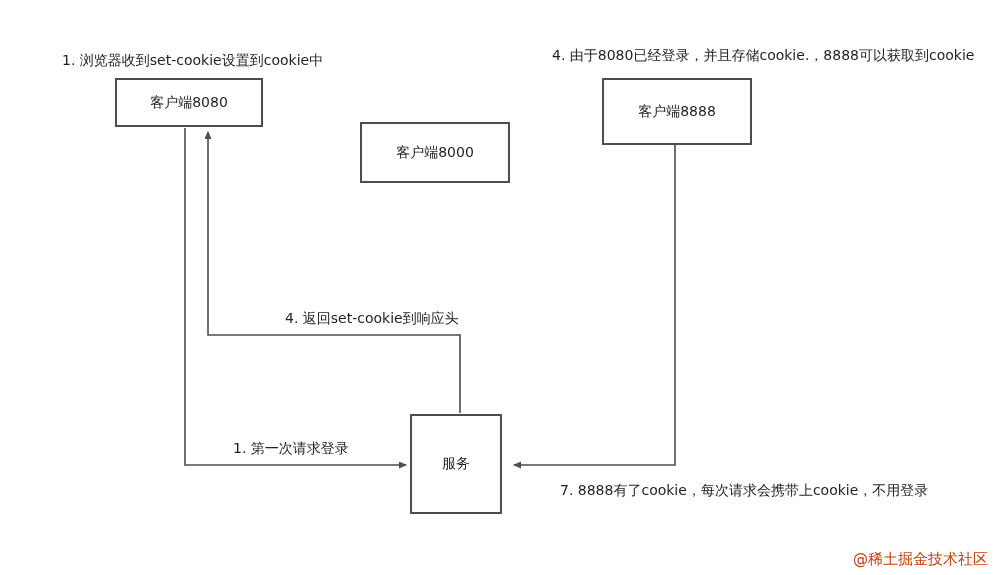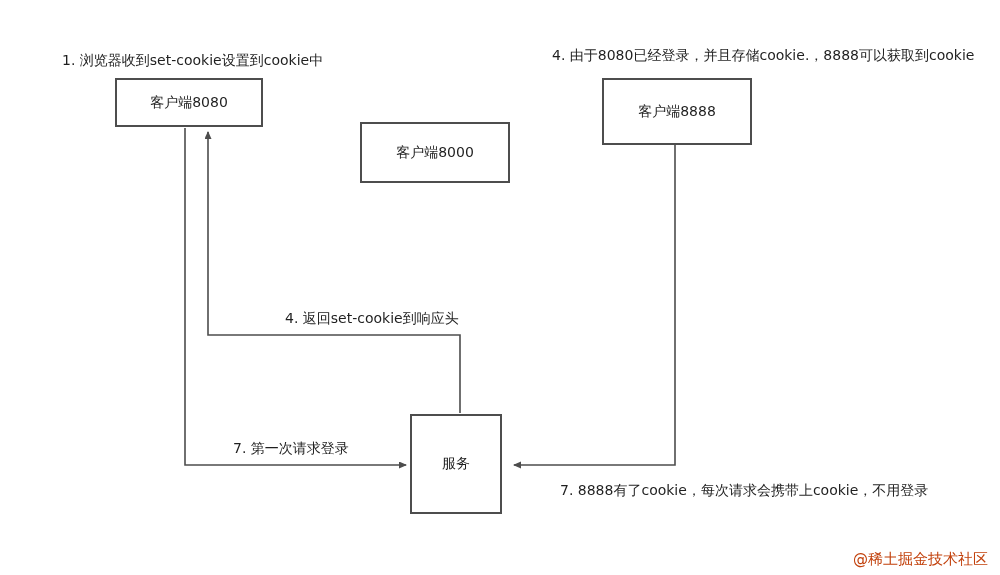--- a/index.html
+++ b/index.html
@@ -91,19 +91,19 @@
   <div class="node-box box-server">
     <span>服务</span>
   </div>
 
   <div class="annotation ann-step3">1. 浏览器收到set-cookie设置到cookie中</div>
 
   <div class="annotation ann-step4">4. 由于8080已经登录，并且存储cookie.，8888可以获取到cookie</div>
 
   <div class="annotation ann-step2">4. 返回set-cookie到响应头</div>
 
-  <div class="annotation ann-step1">7. 第一次请求登录</div>
+  <div class="annotation ann-step1">1. 第一次请求登录</div>
 
   <div class="annotation ann-step5">7. 8888有了cookie，每次请求会携带上cookie，不用登录</div>
 
   <div class="watermark">@稀土掘金技术社区</div>
 
 </div>
 
 </body></html>

